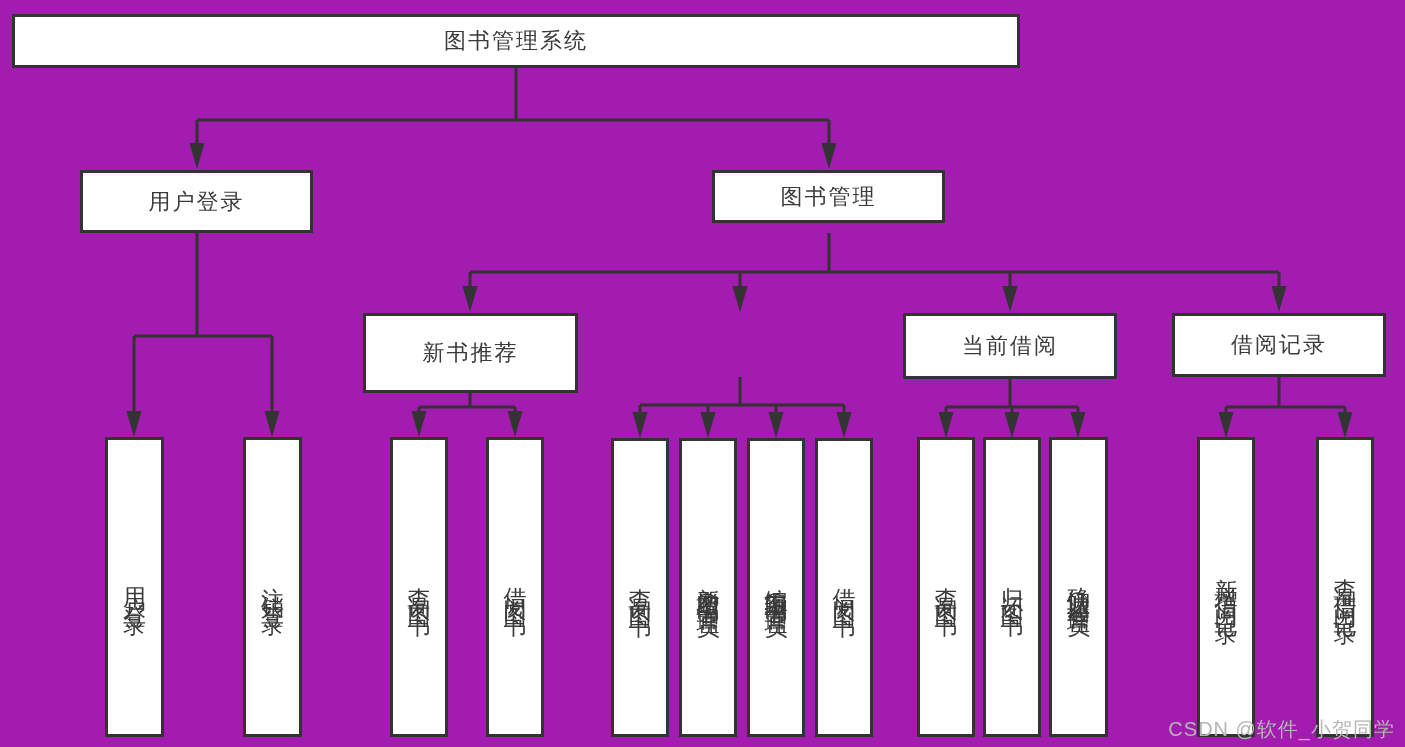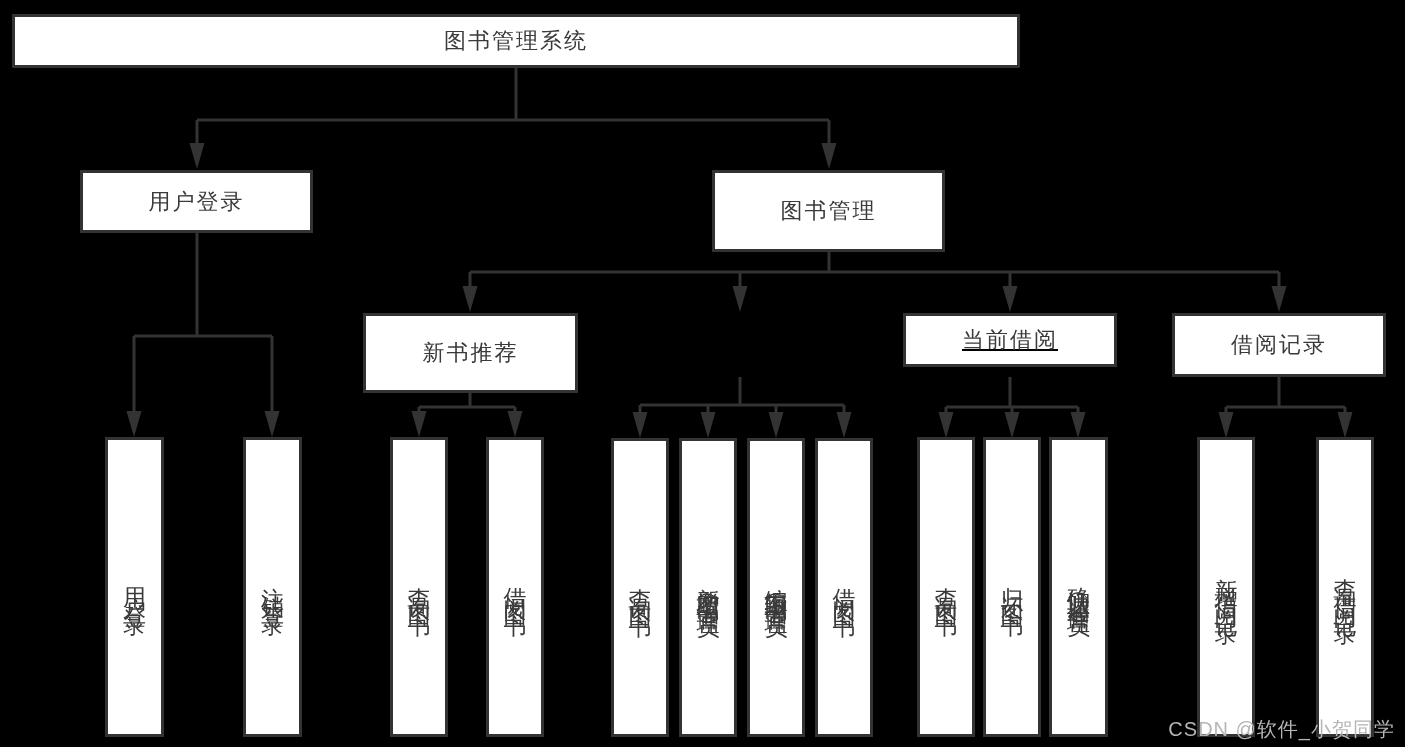--- a/index.html
+++ b/index.html
@@ -1,19 +1,19 @@
 <!DOCTYPE html>
 <html><head>
 <meta charset="utf-8">
 <style>
   html,body{margin:0;padding:0;background:#ffffff;}
   #canvas{
     position:relative;
     width:1405px;height:747px;
-    background:#000000;
+    background:#a21caf;
     font-family:"Liberation Sans","DejaVu Sans",sans-serif;
     overflow:hidden;
   }
   .node{
     position:absolute;
     box-sizing:border-box;
     border:3px solid #333333;
     background:#ffffff;
     display:flex;
     align-items:center;
@@ -100,28 +100,28 @@
     </g>
   </svg>
 
   <div class="node" style="left:12px;top:14px;width:1008px;height:54px;">
     <span class="hlabel">图书管理系统</span>
   </div>
 
   <div class="node" style="left:80px;top:170px;width:233px;height:63px;">
     <span class="hlabel">用户登录</span>
   </div>
-  <div class="node" style="left:712px;top:170px;width:233px;height:82px;">
+  <div class="node" style="left:712px;top:170px;width:233px;height:53px;">
     <span class="hlabel">图书管理</span>
   </div>
 
   <div class="node" style="left:363px;top:313px;width:215px;height:80px;">
     <span class="hlabel">新书推荐</span>
   </div>
-  <div class="node" style="left:903px;top:313px;width:214px;height:54px;text-decoration:underline;">
+  <div class="node" style="left:903px;top:313px;width:214px;height:66px;">
     <span class="hlabel">当前借阅</span>
   </div>
   <div class="node" style="left:1172px;top:313px;width:214px;height:64px;">
     <span class="hlabel">借阅记录</span>
   </div>
 
   <div class="node" style="left:105px;top:437px;width:59px;height:300px;">
     <span class="vlabel">用户登录</span>
   </div>
   <div class="node" style="left:243px;top:437px;width:59px;height:300px;">

